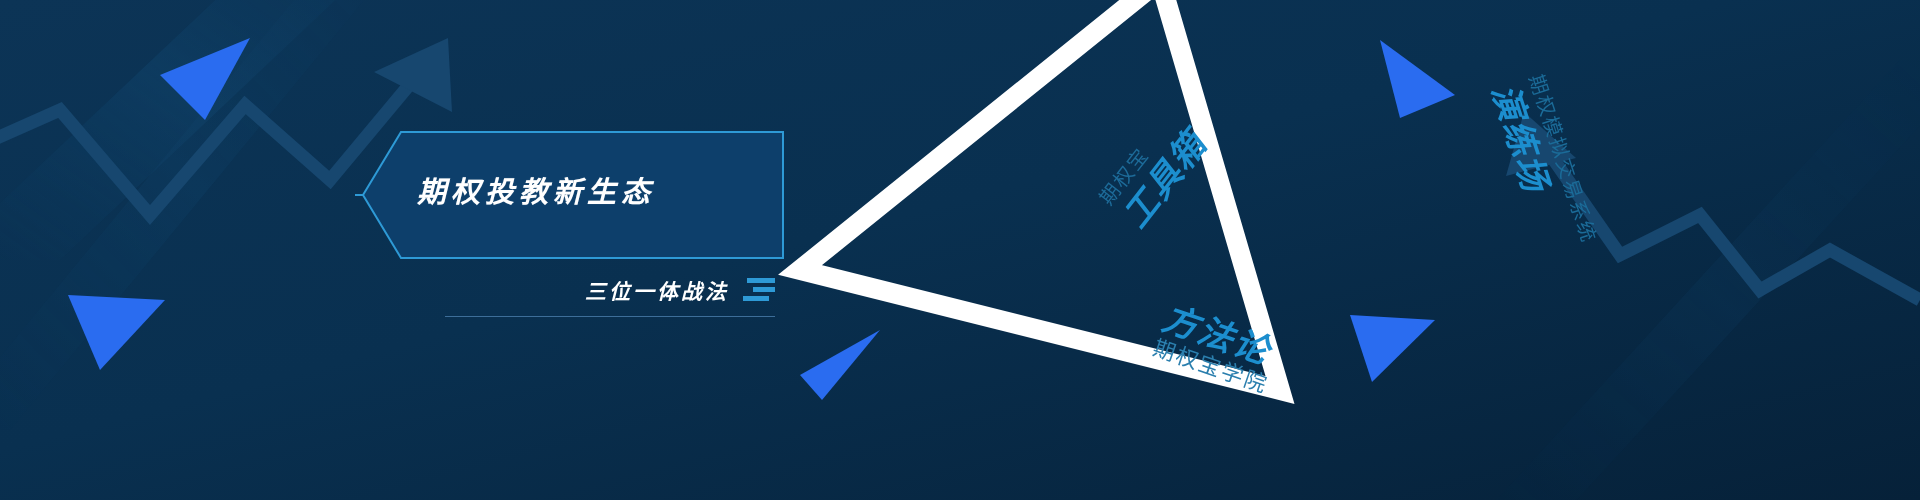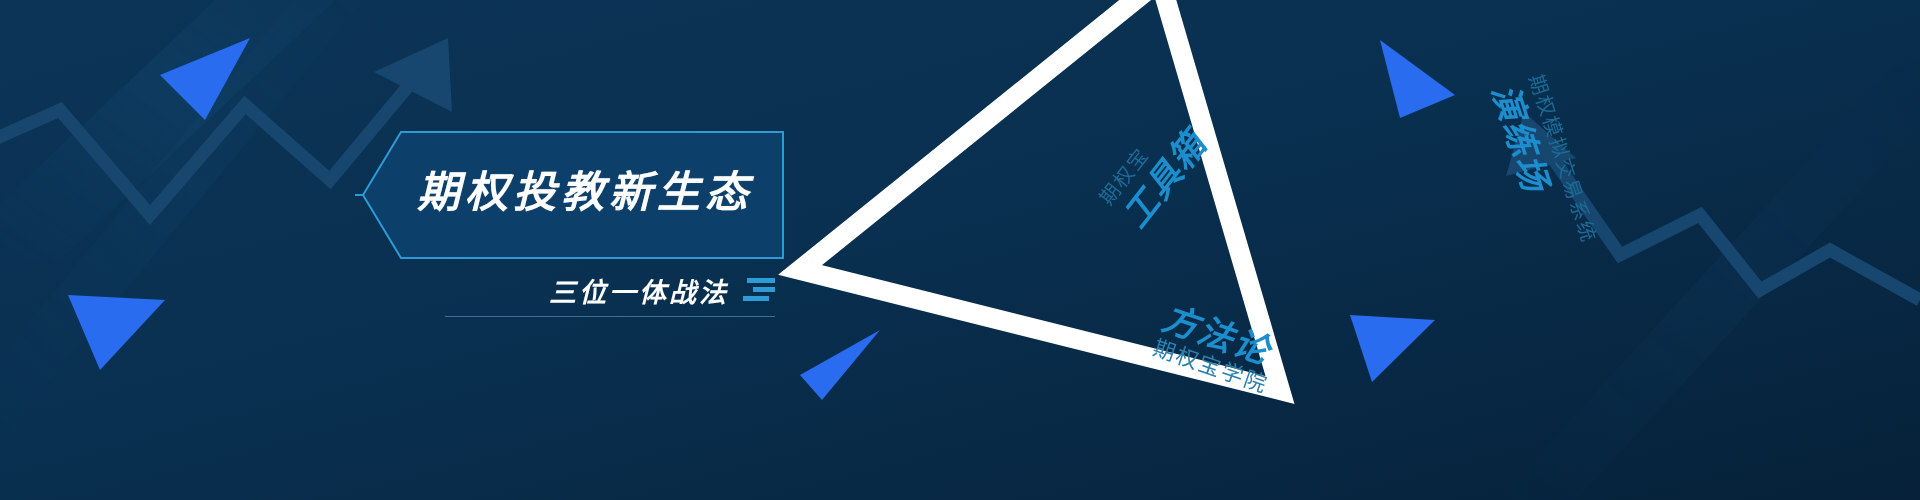--- a/index.html
+++ b/index.html
@@ -24,42 +24,42 @@
   .title-block{
     position:absolute;
     left:355px; top:130px;
     width:430px; height:205px;
   }
   .title-shape{position:absolute;left:0;top:0;width:430px;height:130px;}
   .title-text{
     position:absolute;
     left:62px; top:34px;
     width:350px;
-    font-size:43px;
+    font-size:29px;
     font-weight:bold;
     font-style:italic;
     letter-spacing:5px;
     color:#ffffff;
     line-height:56px;
     white-space:nowrap;
     text-shadow:0 0 1px rgba(255,255,255,.35);
   }
   .subtitle-row{
     position:absolute;
     left:0; top:128px;
     width:430px; height:64px;
     display:flex;
     align-items:center;
     justify-content:flex-end;
     gap:14px;
     padding-right:8px;
     box-sizing:border-box;
   }
   .subtitle-text{
-    font-size:27px;
+    font-size:21px;
     font-weight:bold;
     font-style:italic;
     letter-spacing:3px;
     color:#ffffff;
     white-space:nowrap;
   }
   .bars-icon{display:block;}
   .subtitle-rule{
     position:absolute;
     left:90px; top:186px;

